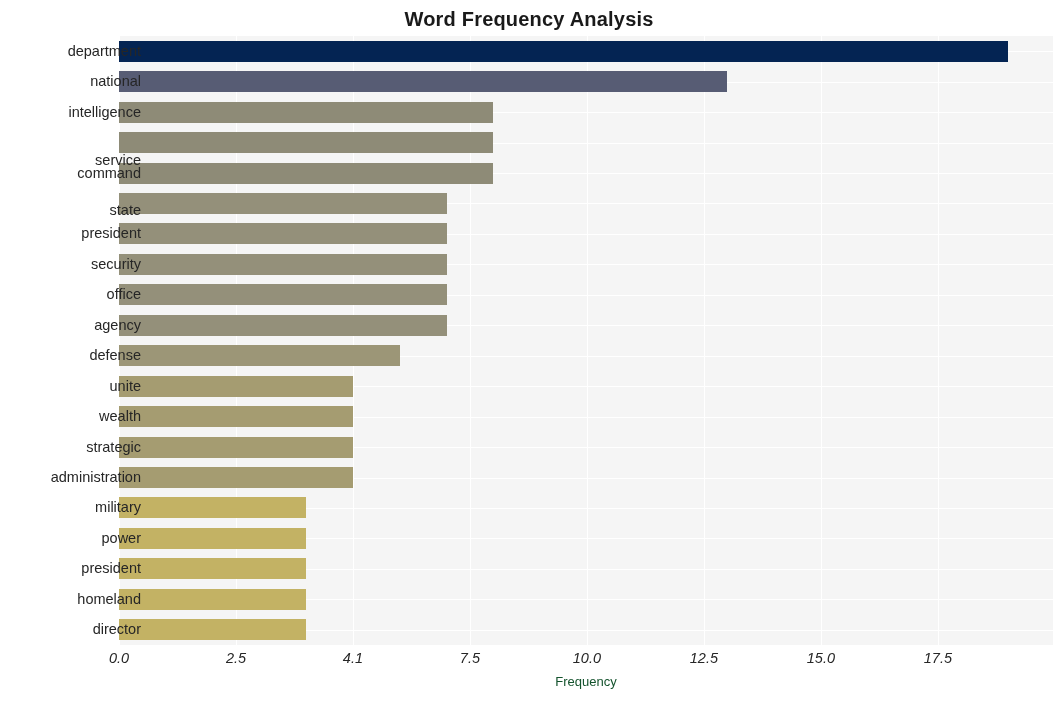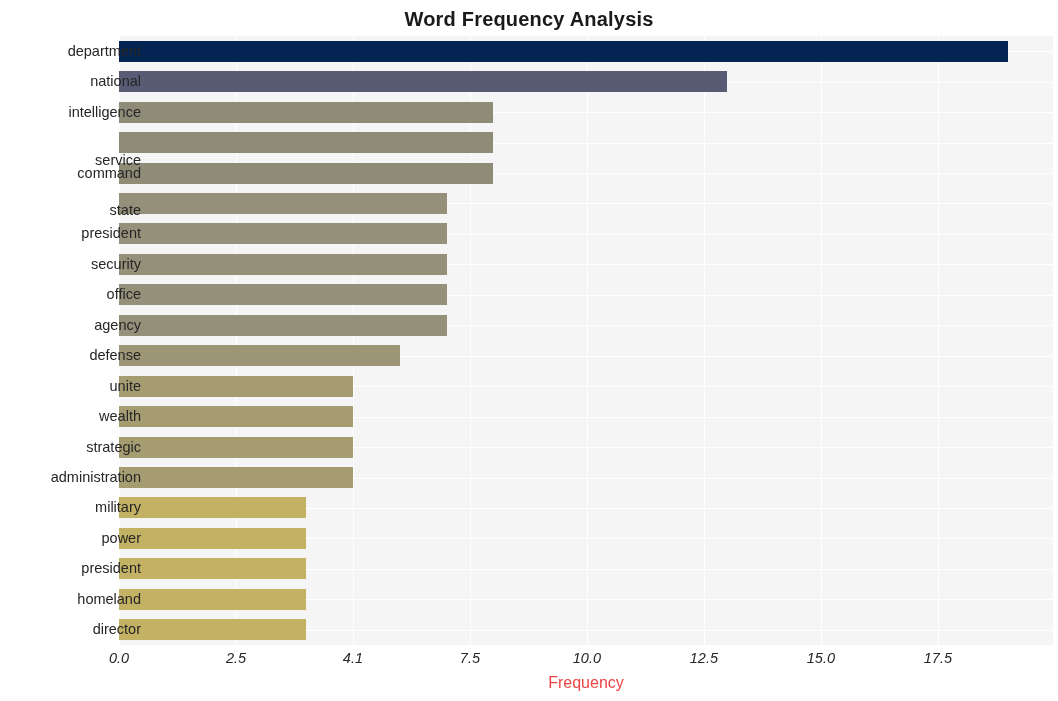--- a/index.html
+++ b/index.html
@@ -54,21 +54,21 @@
     position:absolute;top:0;
     transform:translateX(-50%);
     font-size:14.5px;color:#262626;
     white-space:nowrap;
     font-style:italic;
   }
 
   #xaxis-title{
     position:absolute;left:119px;top:674px;width:934px;
     text-align:center;
-    font-size:16px;color:#ef4444;
+    font-size:13px;color:#14532d;
   }
 </style>
 </head>
 <body>
 
 <div id="figure">
 
   <div id="chart-title">Word Frequency Analysis</div>
 
   <div id="plot-area">

